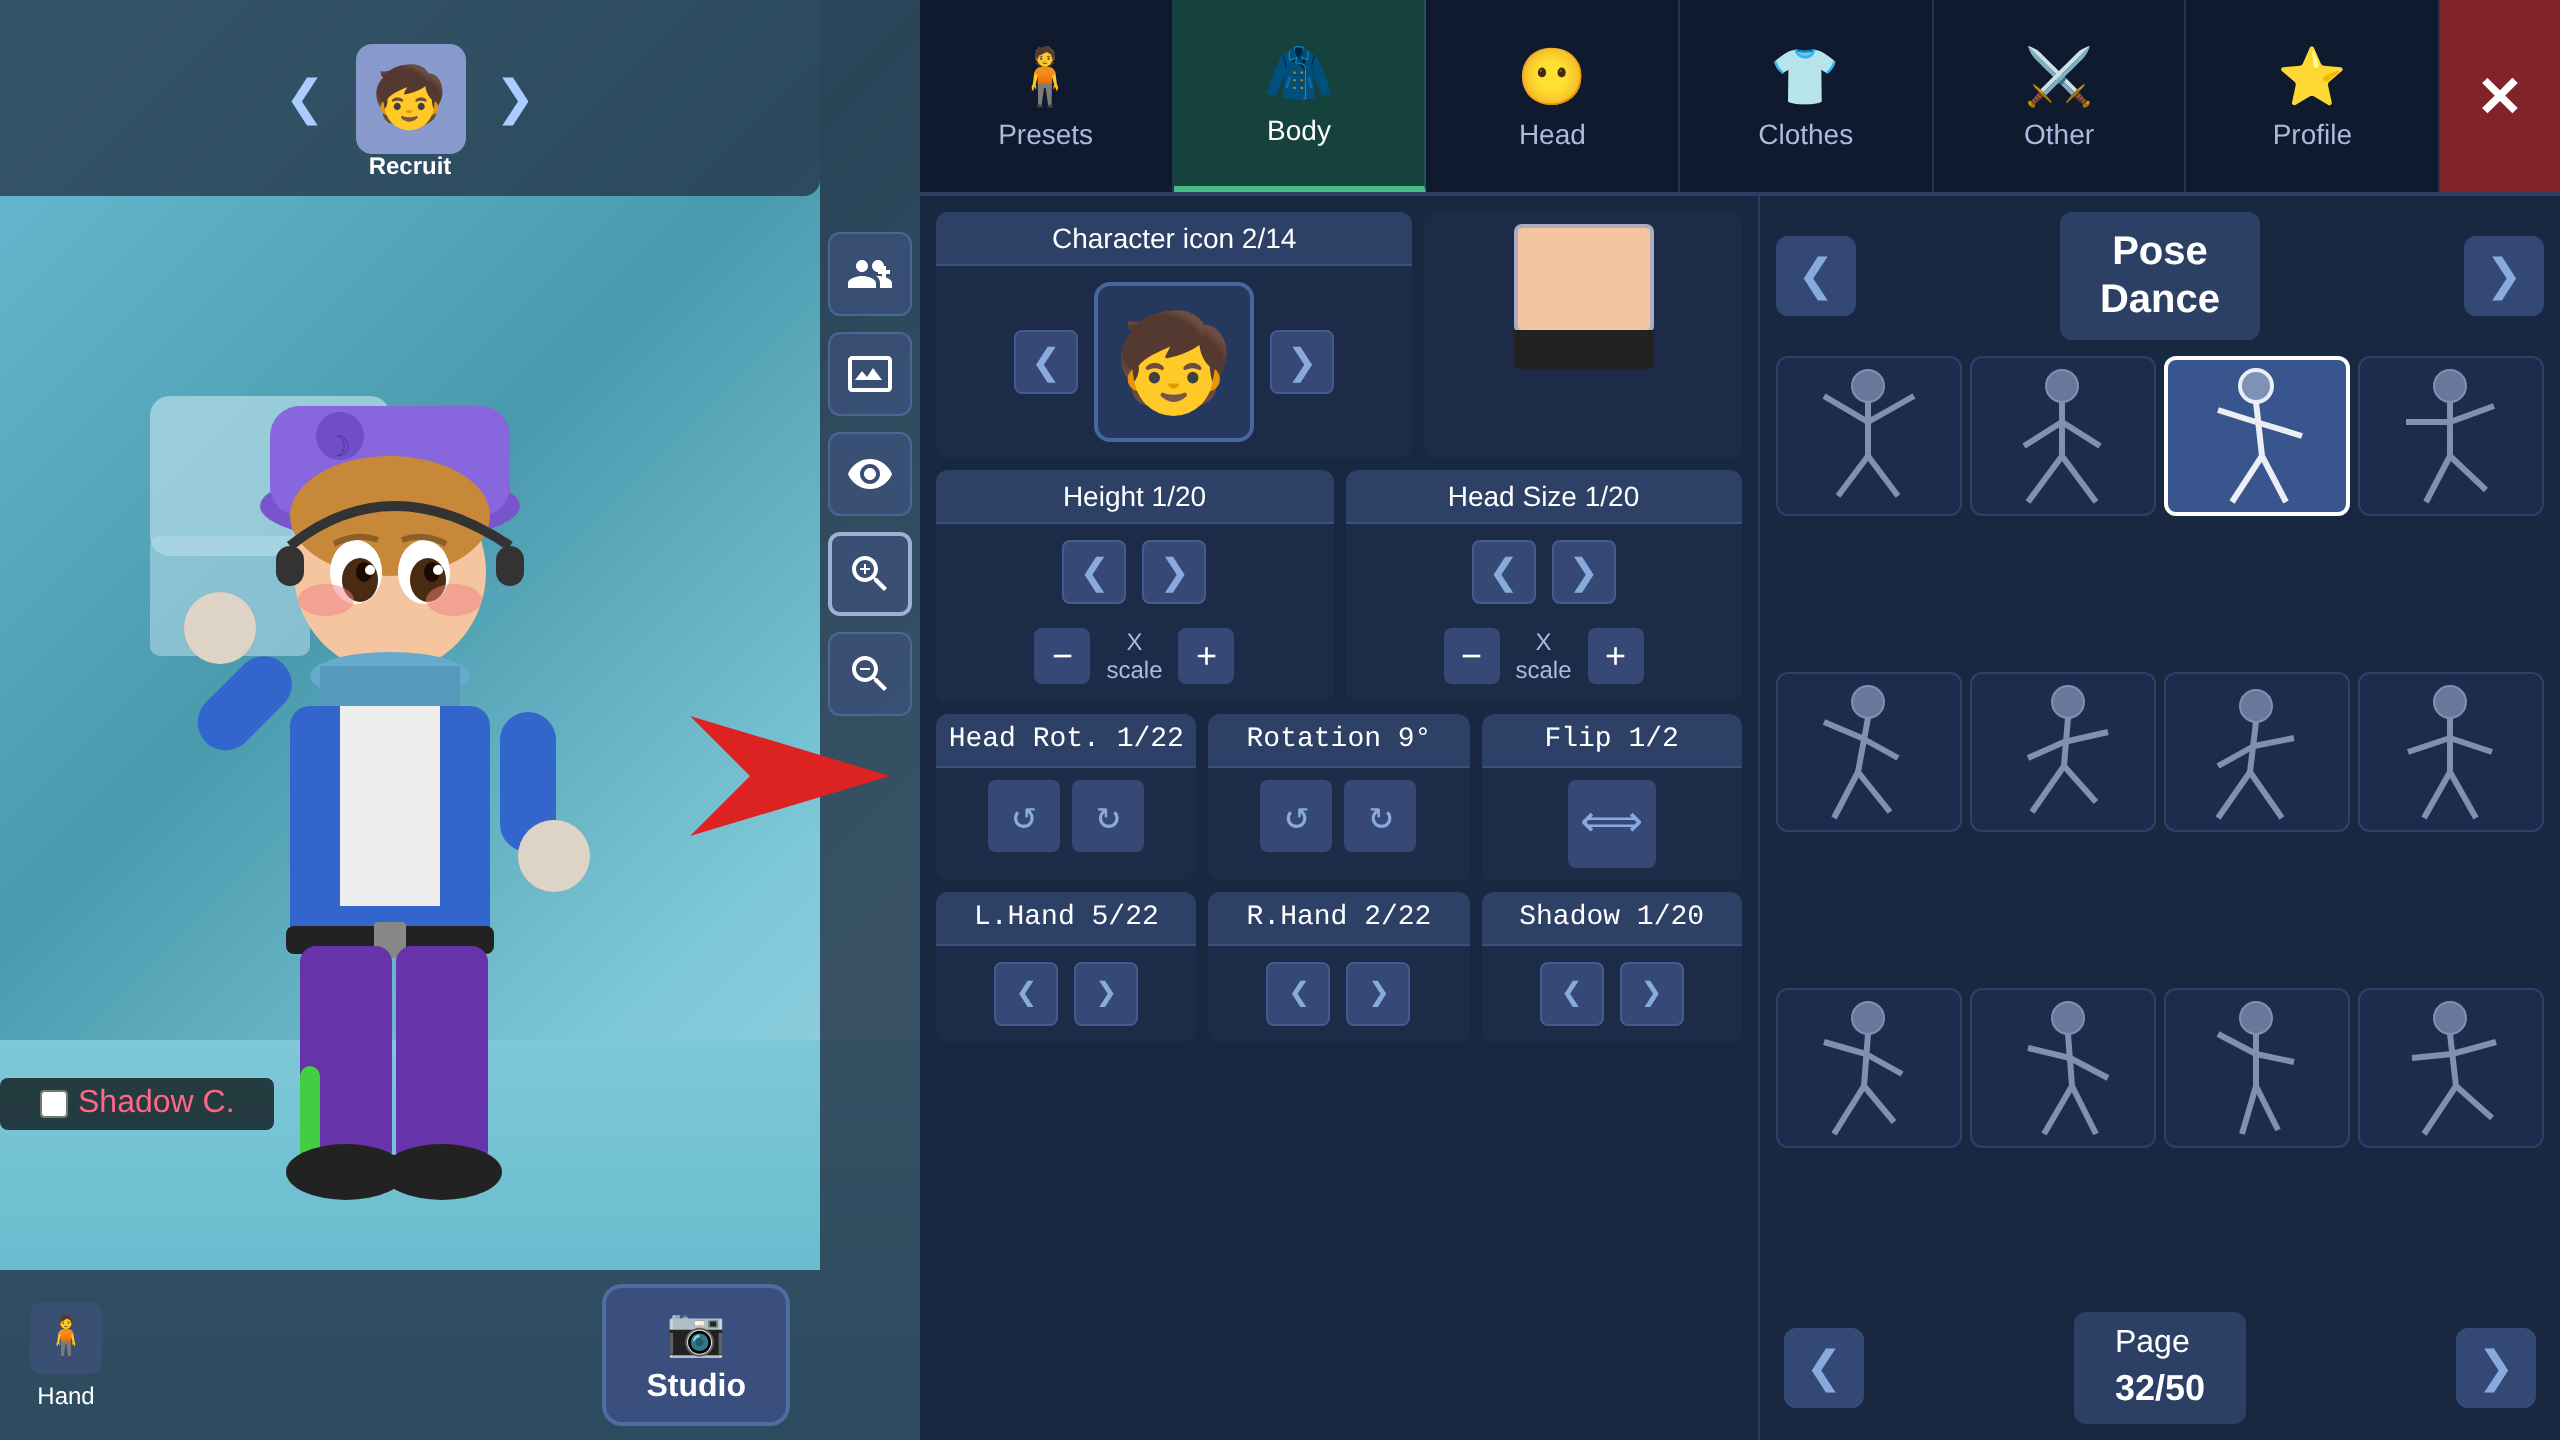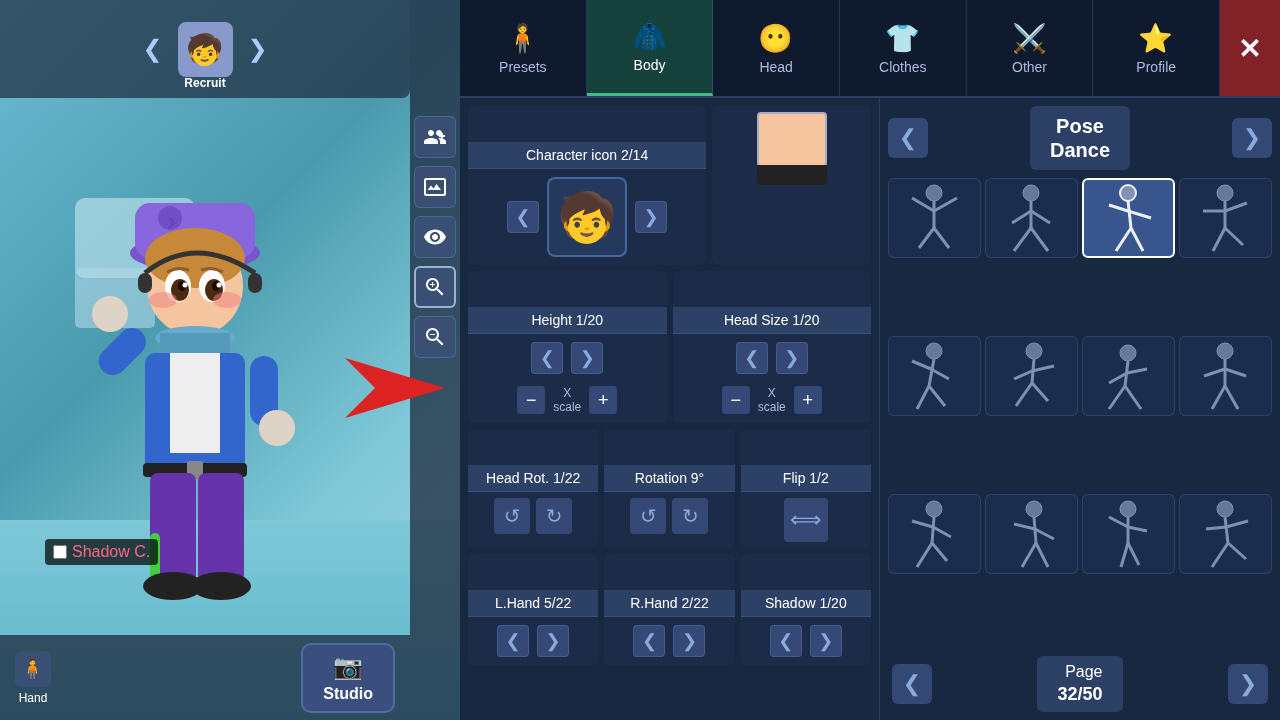--- a/index.html
+++ b/index.html
@@ -115,26 +115,25 @@
     }
 
     
     .shadow-label {
       position: absolute;
       bottom: 155px;
       left: 0;
       background: rgba(0,0,0,0.7);
       color: #ff6688;
       font-size: 16px;
-      padding: 4px 8px;
+      padding: 4px 20px;
       border-radius: 4px;
       display: flex;
       align-items: center;
       gap: 5px;
-      margin-left: 45px;
     }
 
     .shadow-label input[type=checkbox] {
       width: 14px;
       height: 14px;
     }
 
     
     .bottom-bar {
       position: absolute;
@@ -263,21 +262,20 @@
       overflow: hidden;
     }
 
     .section-header {
       background: rgba(50, 70, 110, 0.8);
       color: white;
       font-size: 14px;
       text-align: center;
       padding: 5px 0;
       border-bottom: 1px solid rgba(80, 120, 180, 0.3);
-      margin-top: 36px;
     }
 
     .section-controls {
       display: flex;
       align-items: center;
       justify-content: center;
       gap: 8px;
       padding: 8px;
     }
 
@@ -388,20 +386,21 @@
       justify-content: center;
       color: #88aadd;
       font-size: 20px;
       cursor: pointer;
     }
 
     
     .three-col-row {
       display: flex;
       gap: 6px;
+      font-family: Liberation Mono, monospace;
     }
 
     .three-col-row .section-row {
       flex: 1;
     }
 
     
     .right-content {
       flex: 1;
       display: flex;
@@ -485,21 +484,21 @@
       justify-content: center;
       color: #88aadd;
       font-size: 22px;
       cursor: pointer;
     }
 
     .page-info {
       background: rgba(50, 70, 110, 0.8);
       color: white;
       font-size: 18px;
-      text-align: right;
+      text-align: left;
       padding: 6px 20px;
       border-radius: 6px;
       line-height: 1.3;
     }
 
     
     .char-skin-row {
       display: flex;
       gap: 6px;
     }

